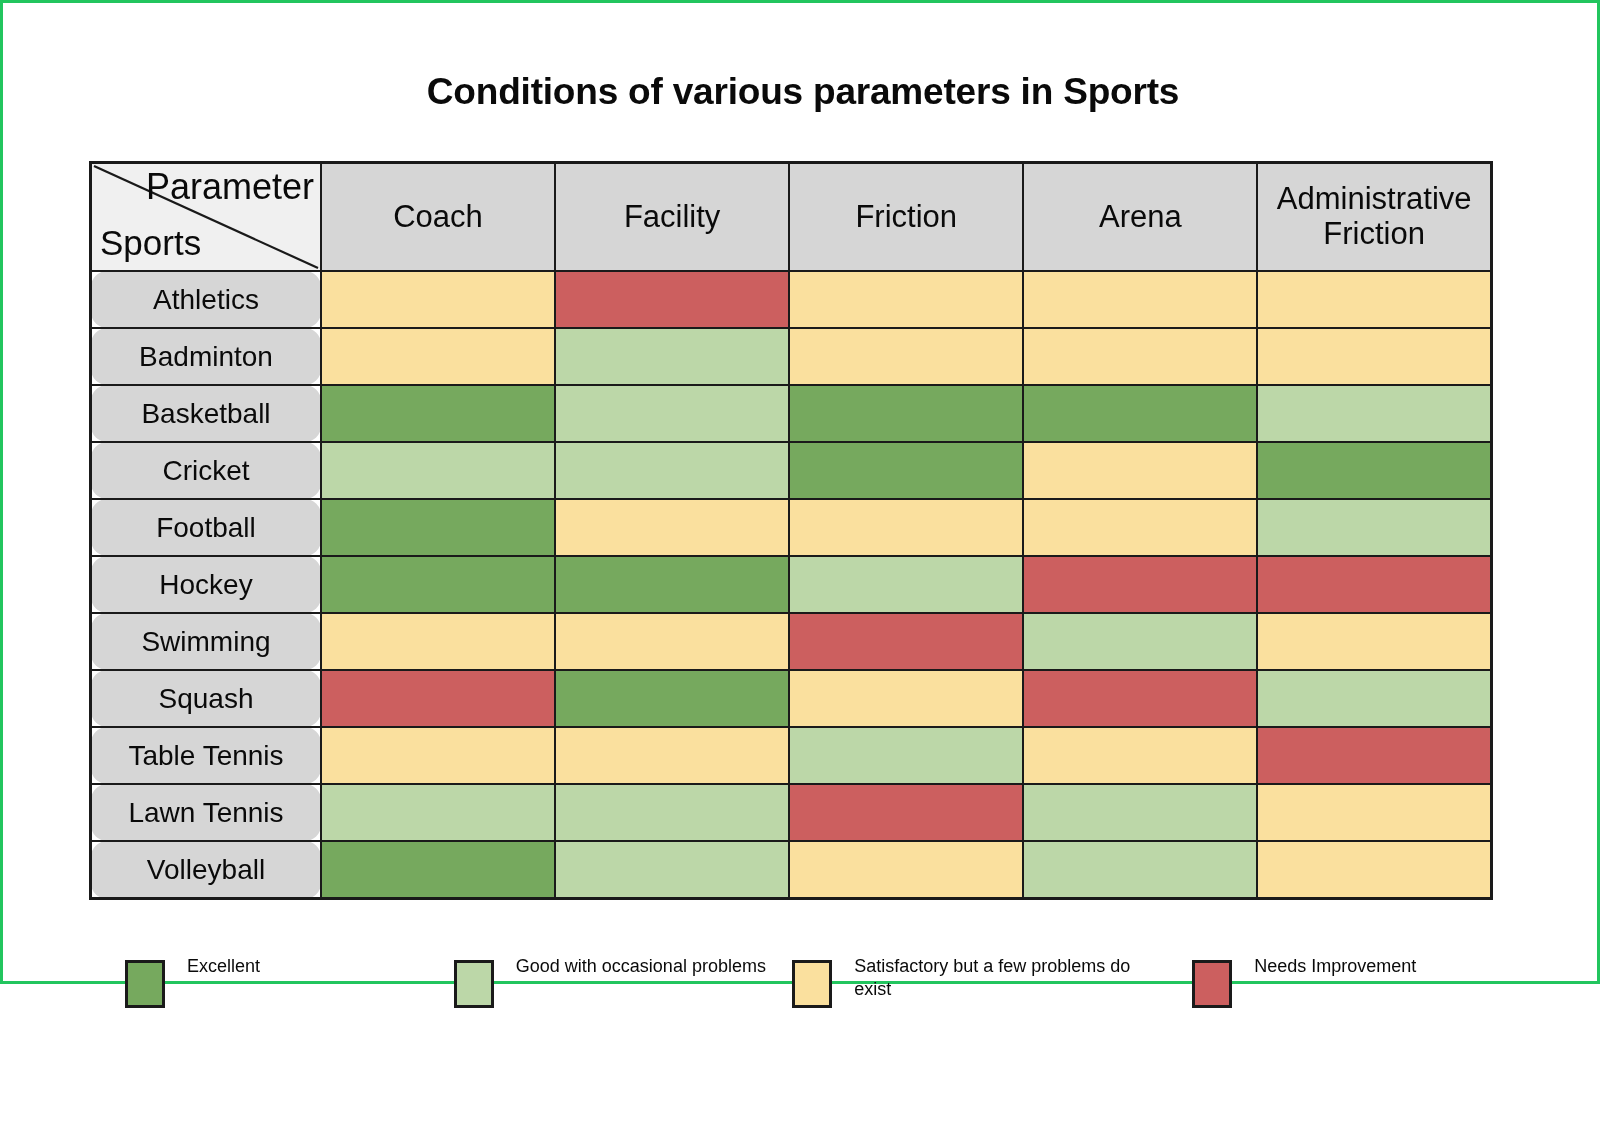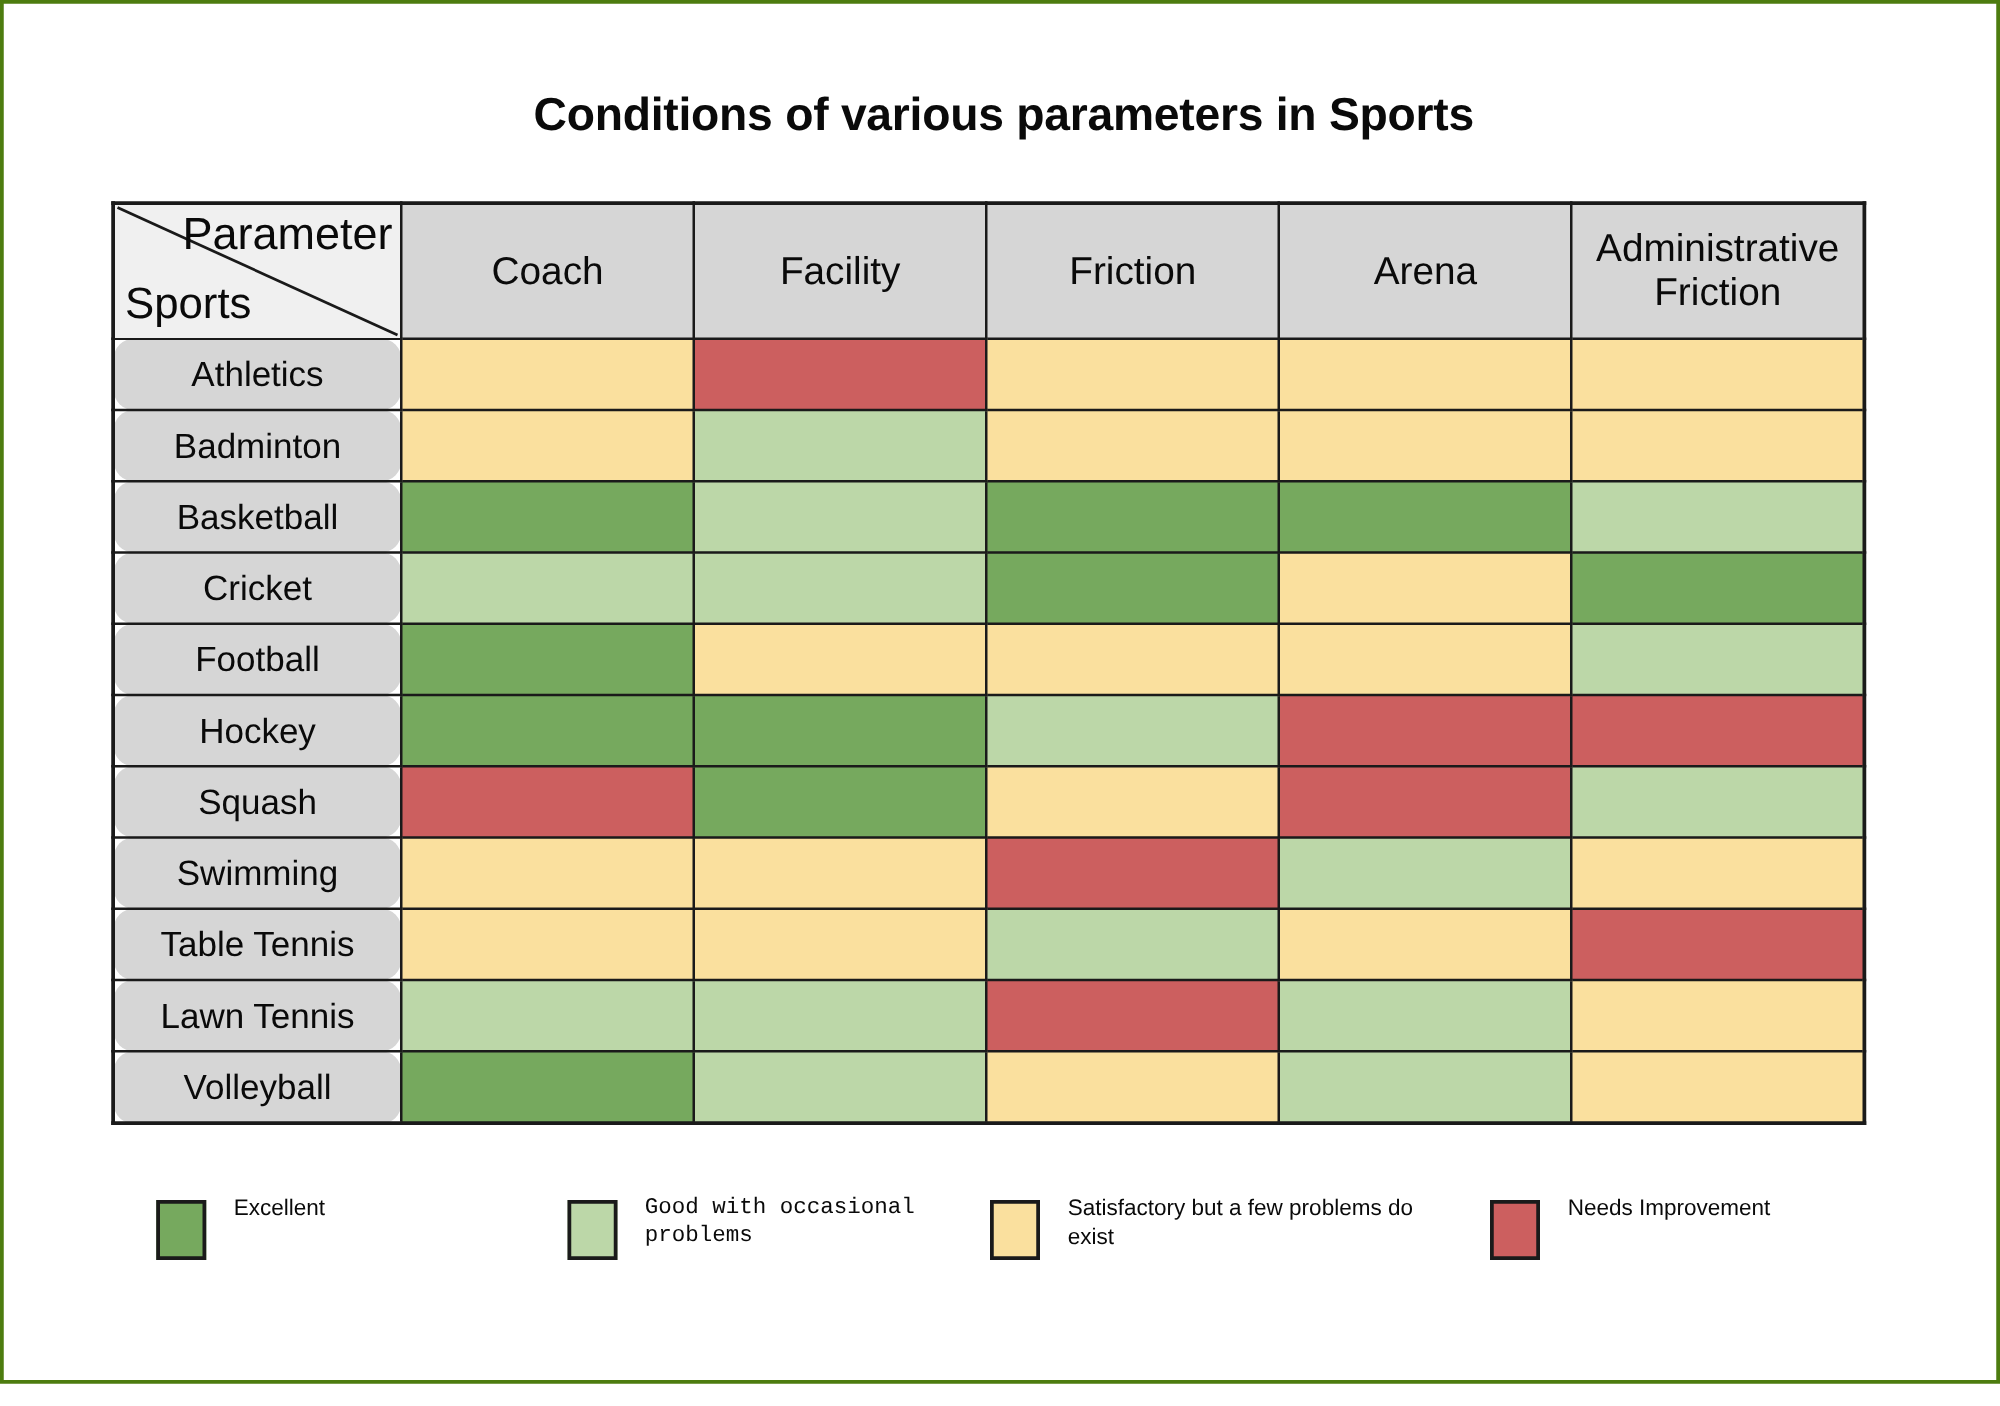--- a/index.html
+++ b/index.html
@@ -11,23 +11,23 @@
     width: 1600px;
     height: 1125px;
     font-family: "Liberation Sans", sans-serif;
     color: #000000;
     overflow: hidden;
   }
 
   #page {
     position: relative;
     width: 1600px;
-    height: 1107px;
+    height: 984px;
     box-sizing: border-box;
-    border: 3px solid #4d7c0f;
+    border: 3px solid #22c55e;
     background: #ffffff;
   }
 
   
   #title {
     position: absolute;
     left: 0;
     top: 68px;
     width: 1600px;
     text-align: center;
@@ -132,21 +132,21 @@
     display: flex;
     flex-direction: row;
     align-items: flex-start;
   }
   .legend-item {
     display: flex;
     flex-direction: row;
     align-items: flex-start;
   }
   .legend-item.it0 { width: 330px; padding-left: 36px; }
-  .legend-item.it1 { width: 340px; padding-left: 12px; font-family: Liberation Mono, monospace; }
+  .legend-item.it1 { width: 340px; padding-left: 12px; }
   .legend-item.it2 { width: 375px; padding-left: 12px; }
   .legend-item.it3 { width: 330px; padding-left: 40px; }
 
   .legend-swatch {
     width: 40px;
     height: 48px;
     border: 3px solid #1a1a1a;
     box-sizing: border-box;
     flex: 0 0 auto;
     margin-top: 5px;
@@ -226,34 +226,34 @@
           </tr>
           <tr>
             <td class="rowhead">Hockey</td>
             <td class="cell s-excellent" title="Hockey / Coach: Excellent"></td>
             <td class="cell s-excellent" title="Hockey / Facility: Excellent"></td>
             <td class="cell s-good" title="Hockey / Equipment: Good with occasional problems"></td>
             <td class="cell s-needs" title="Hockey / Arena: Needs Improvement"></td>
             <td class="cell s-needs" title="Hockey / Administrative Friction: Needs Improvement"></td>
           </tr>
           <tr>
+            <td class="rowhead">Swimming</td>
+            <td class="cell s-satisfactory" title="Swimming / Coach: Satisfactory but a few problems do exist"></td>
+            <td class="cell s-satisfactory" title="Swimming / Facility: Satisfactory but a few problems do exist"></td>
+            <td class="cell s-needs" title="Swimming / Equipment: Needs Improvement"></td>
+            <td class="cell s-good" title="Swimming / Arena: Good with occasional problems"></td>
+            <td class="cell s-satisfactory" title="Swimming / Administrative Friction: Satisfactory but a few problems do exist"></td>
+          </tr>
+          <tr>
             <td class="rowhead">Squash</td>
             <td class="cell s-needs" title="Squash / Coach: Needs Improvement"></td>
             <td class="cell s-excellent" title="Squash / Facility: Excellent"></td>
             <td class="cell s-satisfactory" title="Squash / Equipment: Satisfactory but a few problems do exist"></td>
             <td class="cell s-needs" title="Squash / Arena: Needs Improvement"></td>
             <td class="cell s-good" title="Squash / Administrative Friction: Good with occasional problems"></td>
-          </tr>
-          <tr>
-            <td class="rowhead">Swimming</td>
-            <td class="cell s-satisfactory" title="Swimming / Coach: Satisfactory but a few problems do exist"></td>
-            <td class="cell s-satisfactory" title="Swimming / Facility: Satisfactory but a few problems do exist"></td>
-            <td class="cell s-needs" title="Swimming / Equipment: Needs Improvement"></td>
-            <td class="cell s-good" title="Swimming / Arena: Good with occasional problems"></td>
-            <td class="cell s-satisfactory" title="Swimming / Administrative Friction: Satisfactory but a few problems do exist"></td>
           </tr>
           <tr>
             <td class="rowhead">Table Tennis</td>
             <td class="cell s-satisfactory" title="Table Tennis / Coach: Satisfactory but a few problems do exist"></td>
             <td class="cell s-satisfactory" title="Table Tennis / Facility: Satisfactory but a few problems do exist"></td>
             <td class="cell s-good" title="Table Tennis / Equipment: Good with occasional problems"></td>
             <td class="cell s-satisfactory" title="Table Tennis / Arena: Satisfactory but a few problems do exist"></td>
             <td class="cell s-needs" title="Table Tennis / Administrative Friction: Needs Improvement"></td>
           </tr>
           <tr>

